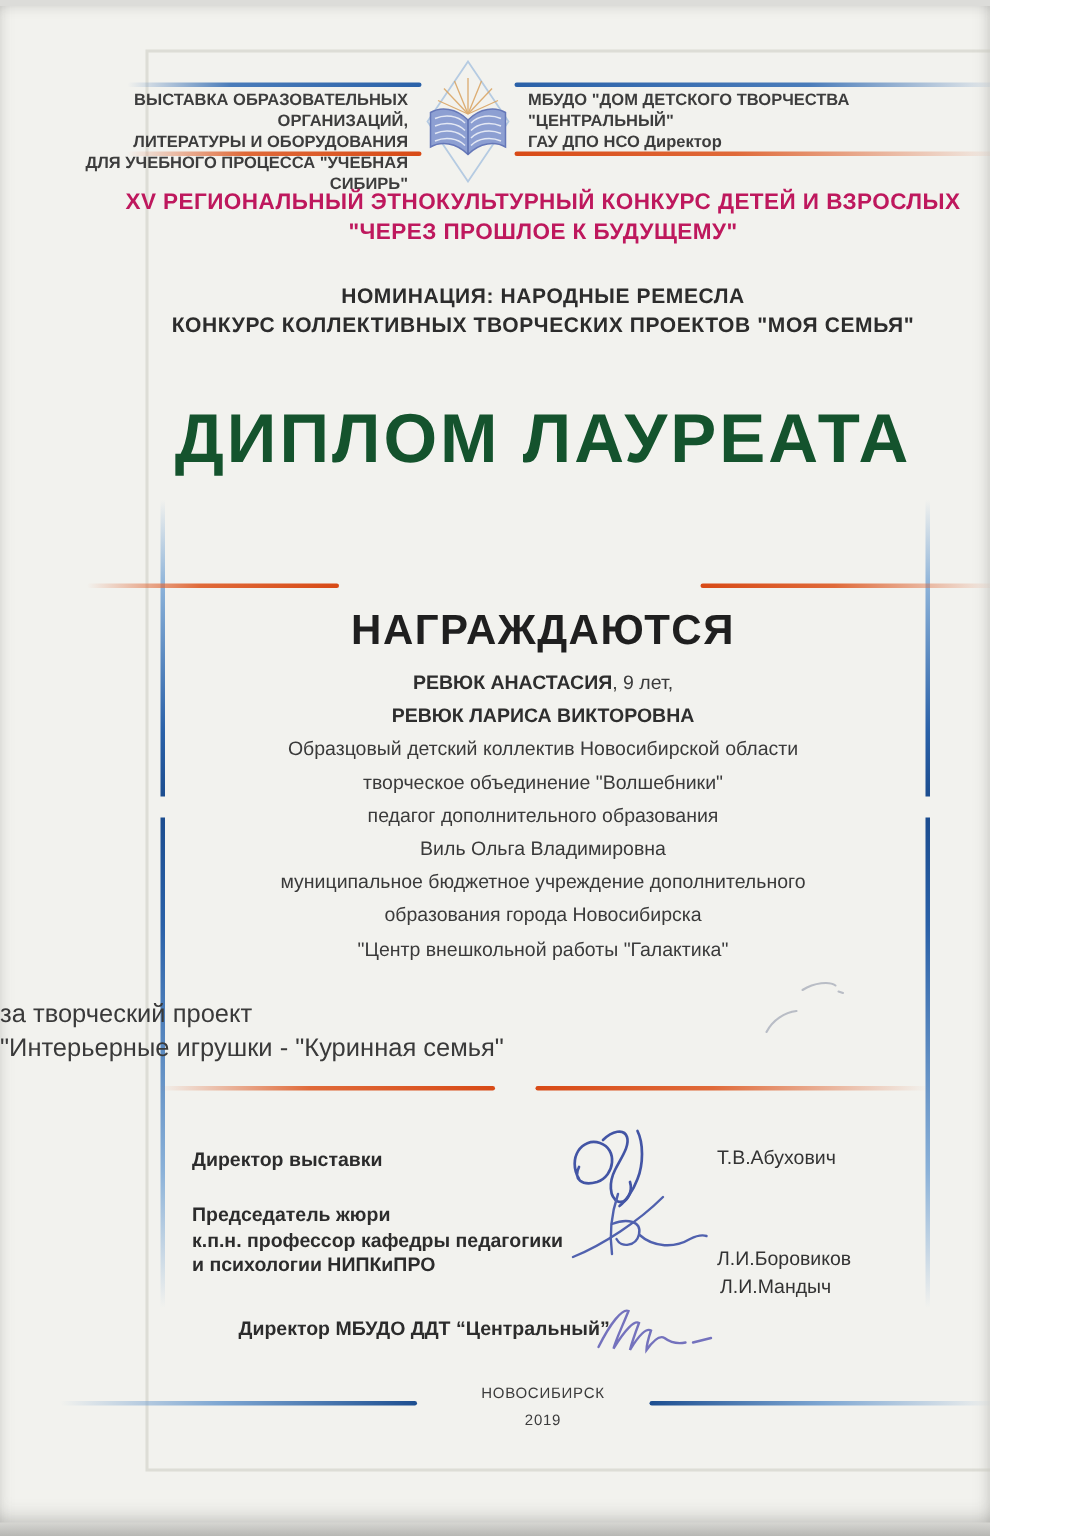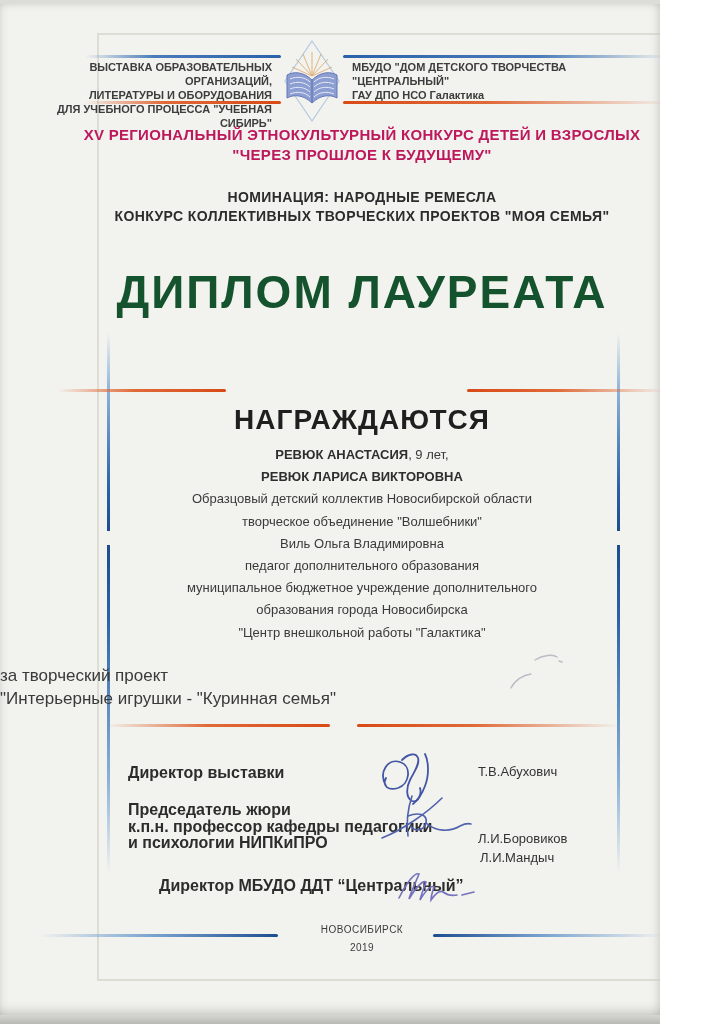--- a/index.html
+++ b/index.html
@@ -40,21 +40,21 @@
            font-size:46px;font-weight:bold;color:#14532d;letter-spacing:2px;line-height:52px;}
   .award-head{position:absolute;left:0;top:404px;width:724px;text-align:center;
            font-size:28px;font-weight:bold;color:#1f1f1f;letter-spacing:1px;}
   .body-block{position:absolute;left:0;top:444px;width:724px;text-align:center;
            font-size:13px;color:#3a3a3a;line-height:22.2px;}
   .body-block .b{font-weight:bold;color:#2e2e2e;}
   .for-block{position:absolute;left:0;top:664px;width:724px;text-align:left;
            font-size:17px;color:#3a3a3a;line-height:23px;}
 
   
-  .sig-label{position:absolute;left:128px;font-size:16px;font-weight:bold;color:#2c2c2c;line-height:16.5px;}
+  .sig-label{position:absolute;left:128px;font-size:13px;font-weight:bold;color:#2c2c2c;line-height:16.5px;}
   .sig-name{position:absolute;font-size:13px;color:#333;}
   .ink{position:absolute;}
   .footer{position:absolute;left:162px;top:921px;width:400px;text-align:center;
           font-size:10px;color:#3c3c3c;line-height:17.5px;letter-spacing:.5px;}
 </style>
 </head>
 <body>
 
 <div class="page">
   <div class="edge-top"></div>
@@ -72,21 +72,21 @@
   <div class="rule orange-r" style="left:343px;top:101px;width:327px;"></div>
 
   <div class="hdr-small hdr-left">
     <div>ВЫСТАВКА ОБРАЗОВАТЕЛЬНЫХ ОРГАНИЗАЦИЙ,</div>
     <div>ЛИТЕРАТУРЫ И ОБОРУДОВАНИЯ</div>
     <div>ДЛЯ УЧЕБНОГО ПРОЦЕССА "УЧЕБНАЯ СИБИРЬ"</div>
   </div>
   <div class="hdr-small hdr-right">
     <div>МБУДО  "ДОМ ДЕТСКОГО ТВОРЧЕСТВА</div>
     <div>"ЦЕНТРАЛЬНЫЙ"</div>
-    <div>ГАУ ДПО НСО Галактика</div>
+    <div>ГАУ ДПО НСО Директор</div>
   </div>
 
   <svg class="logo" viewBox="0 0 56 82">
     <path d="M28 1 L55 41 L28 81 L1 41 Z" fill="none" stroke="#b5cbe2" stroke-width="1.2"></path>
     <g stroke="#d9a25e" stroke-width="0.9" opacity="0.85">
       <line x1="28" y1="36" x2="28" y2="12"></line>
       <line x1="28" y1="36" x2="19" y2="14"></line>
       <line x1="28" y1="36" x2="37" y2="14"></line>
       <line x1="28" y1="36" x2="12" y2="19"></line>
       <line x1="28" y1="36" x2="44" y2="19"></line>
@@ -120,22 +120,22 @@
   <div class="rule orange-l" style="left:58px;top:389px;width:168px;"></div>
   <div class="rule orange-r" style="left:467px;top:389px;width:198px;"></div>
 
   <div class="award-head">НАГРАЖДАЮТСЯ</div>
 
   <div class="body-block">
     <div><span class="b">РЕВЮК АНАСТАСИЯ</span><span>, 9 лет,</span></div>
     <div class="b">РЕВЮК ЛАРИСА ВИКТОРОВНА</div>
     <div>Образцовый детский коллектив Новосибирской области</div>
     <div>творческое объединение "Волшебники"</div>
+    <div>педагог дополнительного образования</div>
     <div>Виль Ольга Владимировна</div>
-    <div>педагог дополнительного образования</div>
     <div>муниципальное бюджетное учреждение дополнительного</div>
     <div>образования города Новосибирска</div>
     <div>"Центр внешкольной работы  "Галактика"</div>
   </div>
 
   <div class="for-block">
     <div>за творческий проект</div>
     <div>"Интерьерные игрушки - "Куринная семья"</div>
   </div>
 

